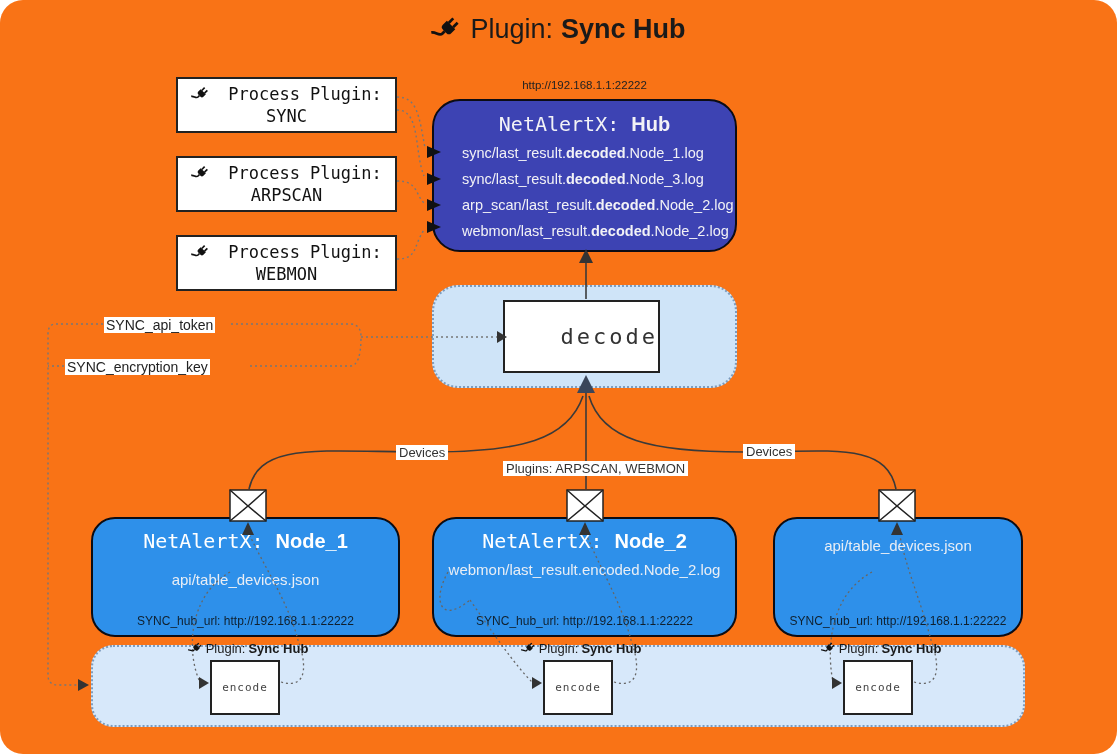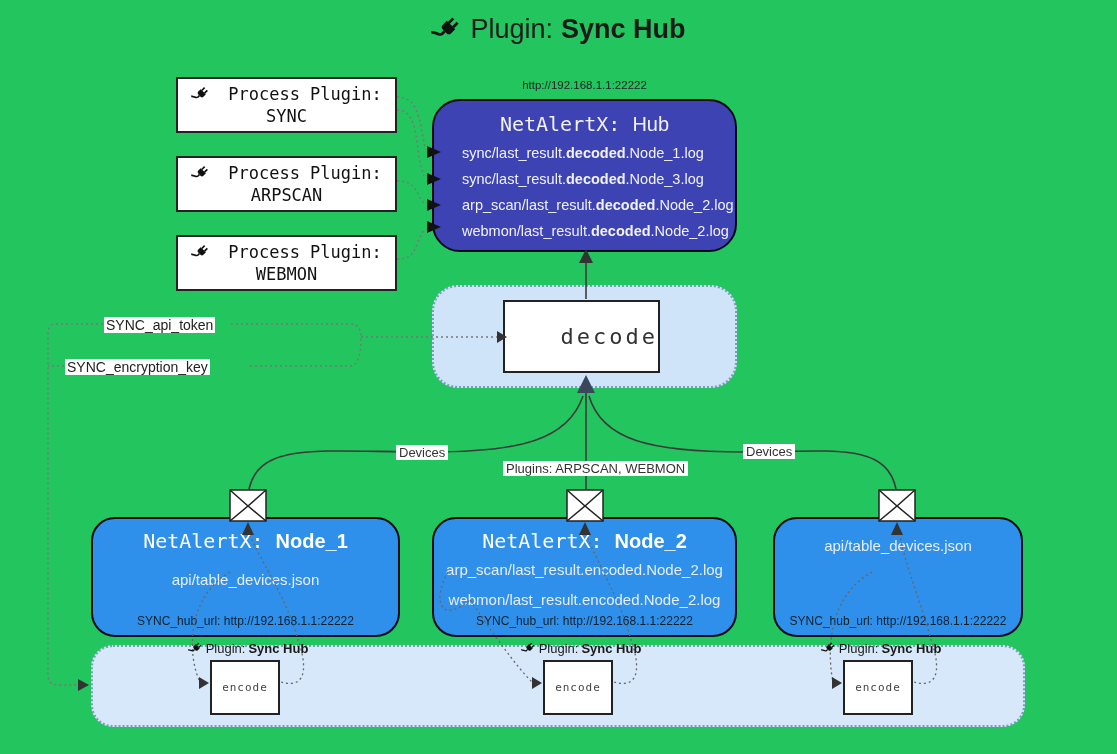--- a/index.html
+++ b/index.html
@@ -1,38 +1,38 @@
 <!DOCTYPE html>
 <html><head>
 <meta charset="utf-8">
 <style>
   html,body{margin:0;padding:0;background:#fff;}
-  .canvas{position:relative;width:1117px;height:754px;background:#22c55e;
-    font-family:"Liberation Sans",sans-serif;overflow:hidden;}
+  .canvas{position:relative;width:1117px;height:754px;background:#f97316;
+    font-family:"Liberation Sans",sans-serif;overflow:hidden;border-radius:23px;}
   .abs{position:absolute;box-sizing:border-box;}
 
   
   .title{top:14px;left:0;width:100%;display:flex;justify-content:center;align-items:center;
     gap:8px;font-size:27px;color:#1a1a1a;}
   .title .t-name{font-weight:bold;}
   .plug{display:inline-block;}
 
   
   .pbox{left:176px;width:221px;height:56px;background:#fff;border:2px solid #222;
     display:flex;flex-direction:column;align-items:center;justify-content:center;
     font-family:"DejaVu Sans Mono",monospace;font-size:17px;color:#111;line-height:22px;}
   .pbox .row1{display:flex;align-items:center;gap:18px;}
 
   
   .huburl-top{left:432px;top:79px;width:305px;text-align:center;font-size:11.5px;color:#222;}
   .hub{left:432px;top:99px;width:305px;height:153px;background:#3d43b3;
     border:2px solid #0c0c14;border-radius:28px;color:#f2f2f6;}
   .hub-title{text-align:center;margin-top:11px;font-size:20px;
     font-family:"DejaVu Sans Mono",monospace;}
-  .hub-title .t-name{font-family:"Liberation Sans",sans-serif;font-weight:normal;}
+  .hub-title .t-name{font-family:"Liberation Sans",sans-serif;font-weight:bold;}
   .hub-logs{margin-top:4px;padding-left:28px;}
   .hub-log{height:26px;display:flex;align-items:center;font-size:14.5px;white-space:nowrap;}
   .hub-log b{font-weight:bold;}
 
   
   .dec-wrap{left:432px;top:285px;width:305px;height:103px;background:#cfe4f8;
     border:2px dotted #7d9cbe;border-radius:26px;}
   .dec-box{left:503px;top:300px;width:157px;height:73px;background:#fff;border:2px solid #222;
     display:flex;align-items:center;justify-content:flex-end;z-index:2;
     font-family:"DejaVu Sans Mono",monospace;font-size:22px;letter-spacing:3px;color:#333;}
@@ -173,21 +173,20 @@
     </div>
     <div class="node-huburl">SYNC_hub_url: http://192.168.1.1:22222</div>
   </div>
 
   <div class="abs node" style="left:432px;width:305px">
     <div class="node-title">
       <span>NetAlertX:</span>
       <span class="t-name">Node_2</span>
     </div>
     <div class="node-files files-two">
-      <div>arp_scan/last_result.encoded.Node_2.log</div>
       <div>webmon/last_result.encoded.Node_2.log</div>
     </div>
     <div class="node-huburl">SYNC_hub_url: http://192.168.1.1:22222</div>
   </div>
 
   <div class="abs node" style="left:773px;width:250px">
     <div class="node-files files-one">
       <div>api/table_devices.json</div>
     </div>
     <div class="node-huburl">SYNC_hub_url: http://192.168.1.1:22222</div>

